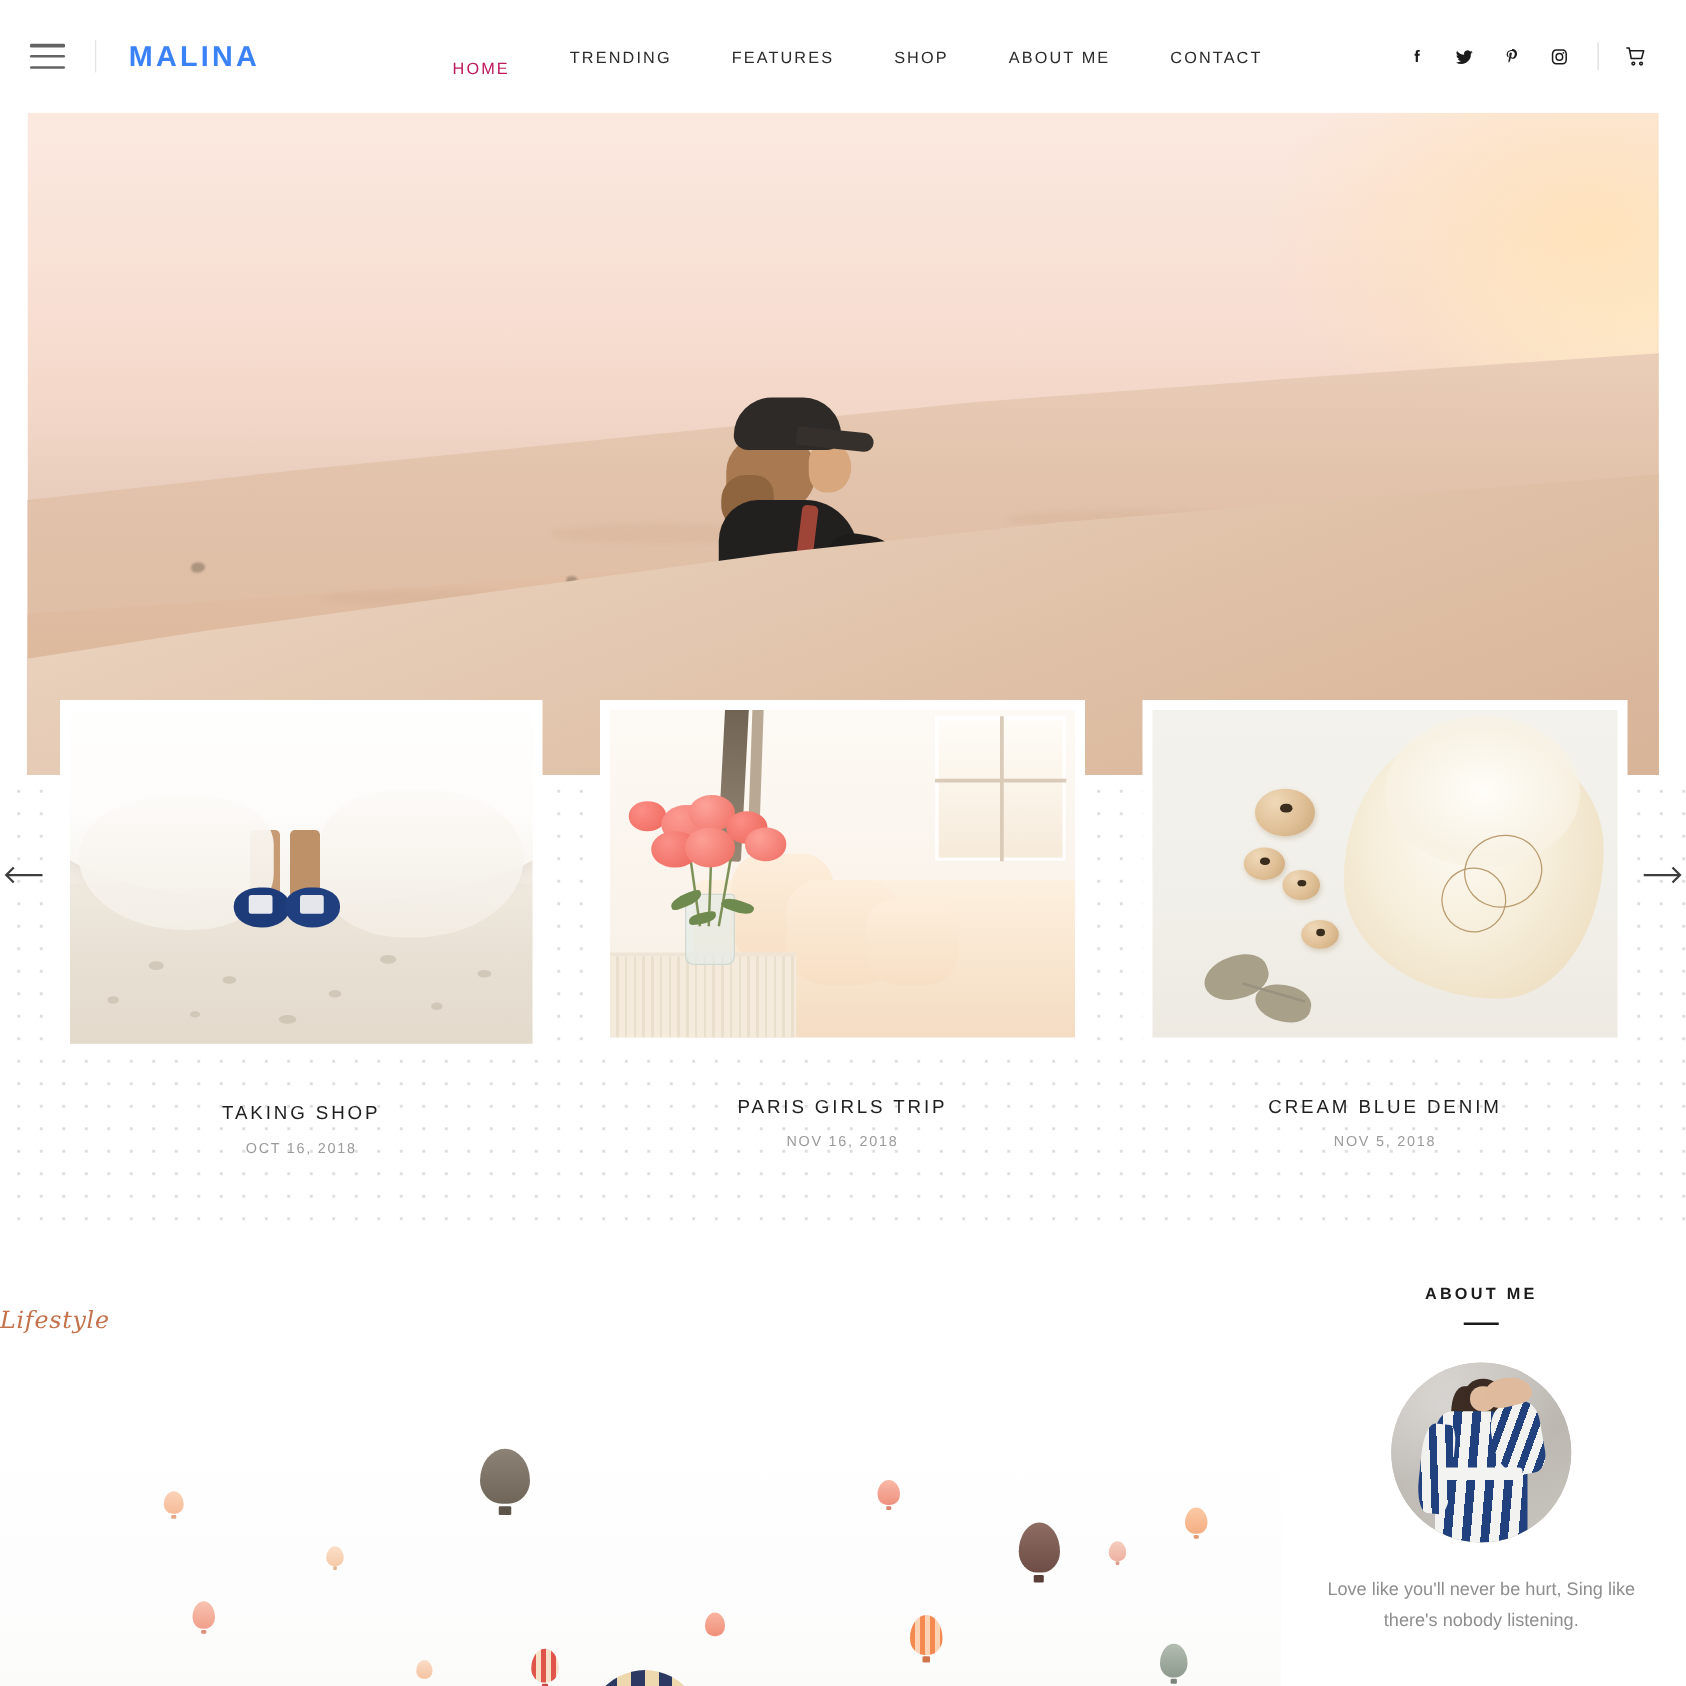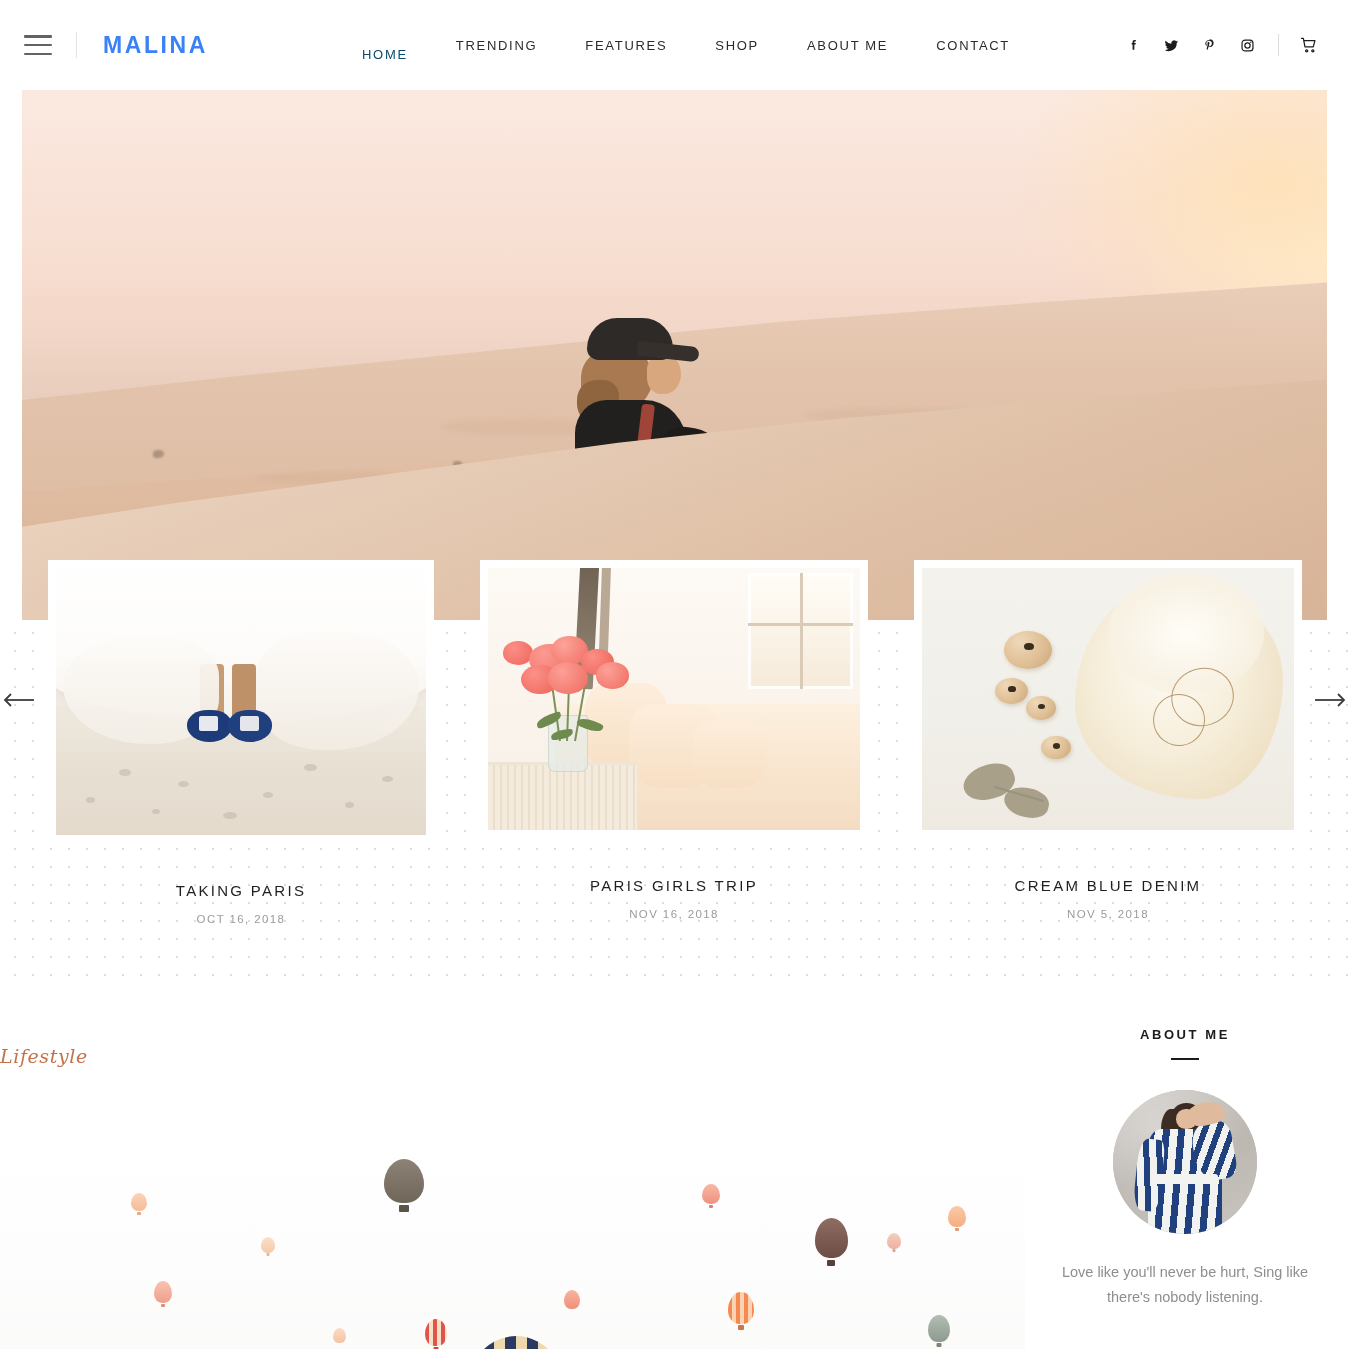--- a/index.html
+++ b/index.html
@@ -36,21 +36,21 @@
   }
   .nav {
     display: flex; align-items: center;
     margin-left: 130px;
     gap: 0px;
   }
   .nav a {
     font-size: 13px; letter-spacing: 1.7px; color: #2b2b2b;
     text-decoration: none; padding: 0 24px; white-space: nowrap;
   }
-  .nav a.active { color: #0c4a6e; margin-top: 19px; }
+  .nav a.active { color: #be185d; margin-top: 19px; }
   .hdr-right {
     position: absolute; right: 22px; top: 0; height: 90px;
     display: flex; align-items: center; gap: 0;
   }
   .social { display: flex; align-items: center; }
   .social .ic {
     width: 38px; height: 38px; display: flex; align-items: center; justify-content: center;
     color: #1c1c1c; cursor: pointer;
   }
   .social .ic svg { display: block; }
@@ -384,21 +384,21 @@
           <div class="legL"></div>
           <div class="legR"></div>
           <div class="tulleL"></div>
           <div class="tulleR"></div>
           <div class="shoeL"></div>
           <div class="shoeR"></div>
           <div class="buckleL"></div>
           <div class="buckleR"></div>
         </div>
       </div>
-      <div class="title">TAKING PARIS</div>
+      <div class="title">TAKING SHOP</div>
       <div class="date">OCT 16, 2018</div>
     </div>
 
     <div class="card card2">
       <div class="frame">
         <div class="photo ph2">
           <div class="wall"></div>
           <div class="window"></div>
           <div class="winbar"></div>
           <div class="winbar2"></div>

